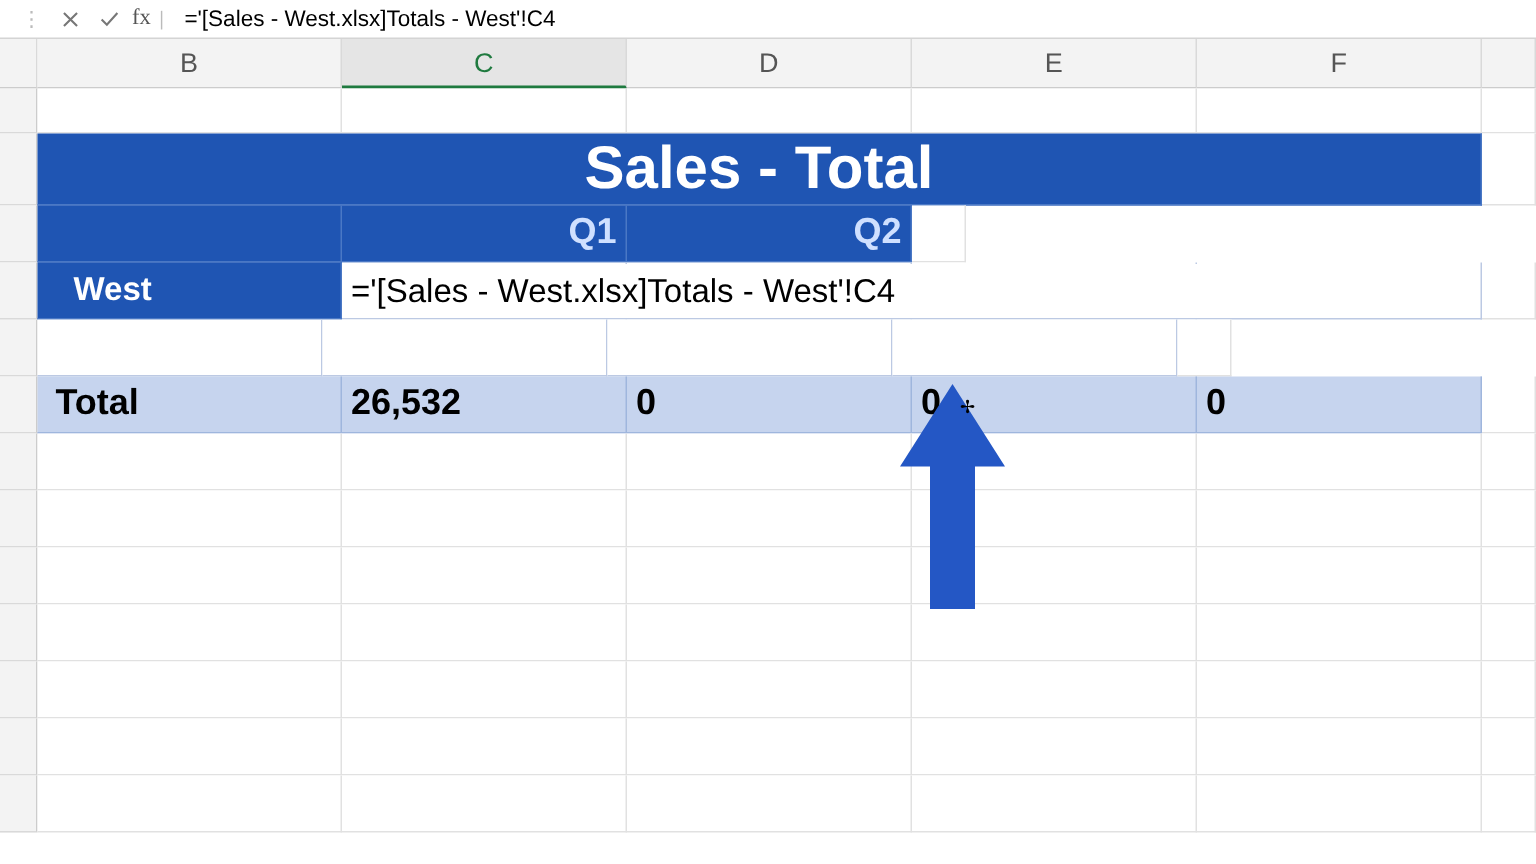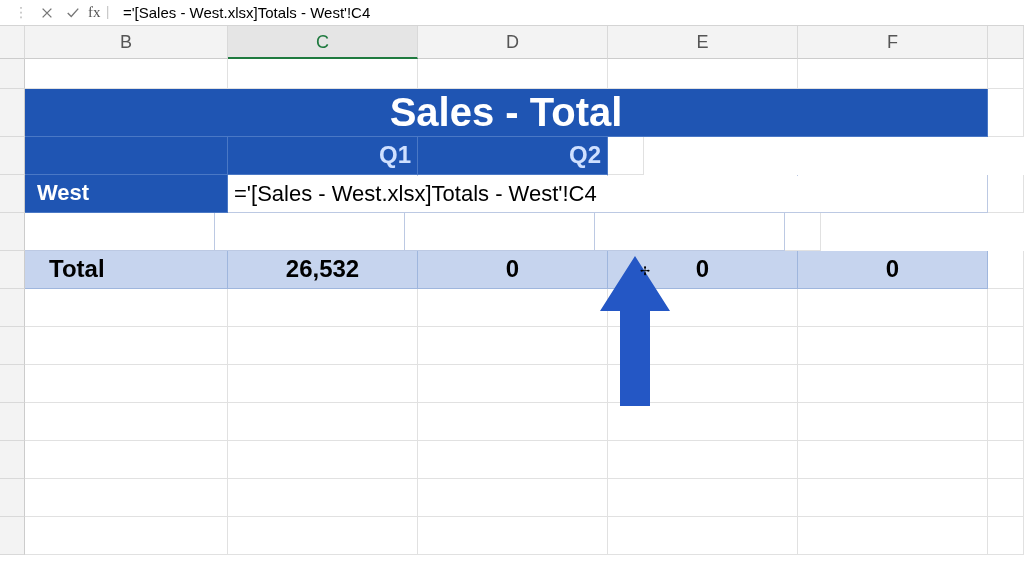--- a/index.html
+++ b/index.html
@@ -27,23 +27,23 @@
 .body{position:absolute;left:0;right:0;top:33px}
 .row{display:flex;height:38px}
 .row.short{height:30px}
 .rowhead{width:25px;background:#f3f3f3;border-right:1px solid #ccc;border-bottom:1px solid #d9d9d9}
 .cell{flex:none;border-right:1px solid #e1e1e1;border-bottom:1px solid #e1e1e1;background:#fff;position:relative;font-size:22px;line-height:36px;padding:0 6px}
 .row.short .cell{line-height:28px}
 
 
 .tbl-title{background:#1f55b3;color:#fff;font-weight:700;text-align:center;font-family:Arial,sans-serif;font-size:40px;border-right:1px solid #4a78c5;border-bottom:1px solid #4a78c5}
 .tbl-hdr{background:#1f55b3;color:#cfe0ff;font-weight:700;text-align:right;font-family:Arial,sans-serif;font-size:24px;border-right:1px solid #4a78c5;border-bottom:1px solid #4a78c5}
-.tbl-label{background:#1f55b3;color:#fff;font-weight:700;font-family:Arial,sans-serif;font-size:22px;padding-left:12px;border-right:1px solid #4a78c5;border-bottom:1px solid #4a78c5}
-.tbl-total-label{background:#c6d4ee;color:#000;font-weight:700;font-family:Arial,sans-serif;font-size:24px;padding-left:24px;border-right:1px solid #9fb6dd;border-bottom:1px solid #9fb6dd}
-.tbl-total{background:#c6d4ee;color:#000;font-weight:700;text-align:center;font-family:Arial,sans-serif;font-size:24px;border-right:1px solid #9fb6dd;border-bottom:1px solid #9fb6dd}
+.tbl-label{background:#1f55b3;color:#fff;font-weight:700;font-family:Arial,sans-serif;font-size:22px;padding-left:24px;border-right:1px solid #4a78c5;border-bottom:1px solid #4a78c5}
+.tbl-total-label{background:#c6d4ee;color:#000;font-weight:700;font-family:Arial,sans-serif;font-size:24px;padding-left:12px;border-right:1px solid #9fb6dd;border-bottom:1px solid #9fb6dd}
+.tbl-total{background:#c6d4ee;color:#000;font-weight:700;text-align:left;font-family:Arial,sans-serif;font-size:24px;border-right:1px solid #9fb6dd;border-bottom:1px solid #9fb6dd}
 .tbl-data{background:#fff;border-right:1px solid #bcc9e3;border-bottom:1px solid #bcc9e3}
 .row.tall{height:48px}
 .row.tall .cell{line-height:46px}
 
 
 .edit-overlay{position:absolute;background:#fff;font-family:Arial,sans-serif;font-size:22px;color:#000;line-height:36px;padding:0 6px;white-space:nowrap;z-index:5}
 
 
 .arrow{position:absolute;z-index:20}
 .arrow svg{display:block}

